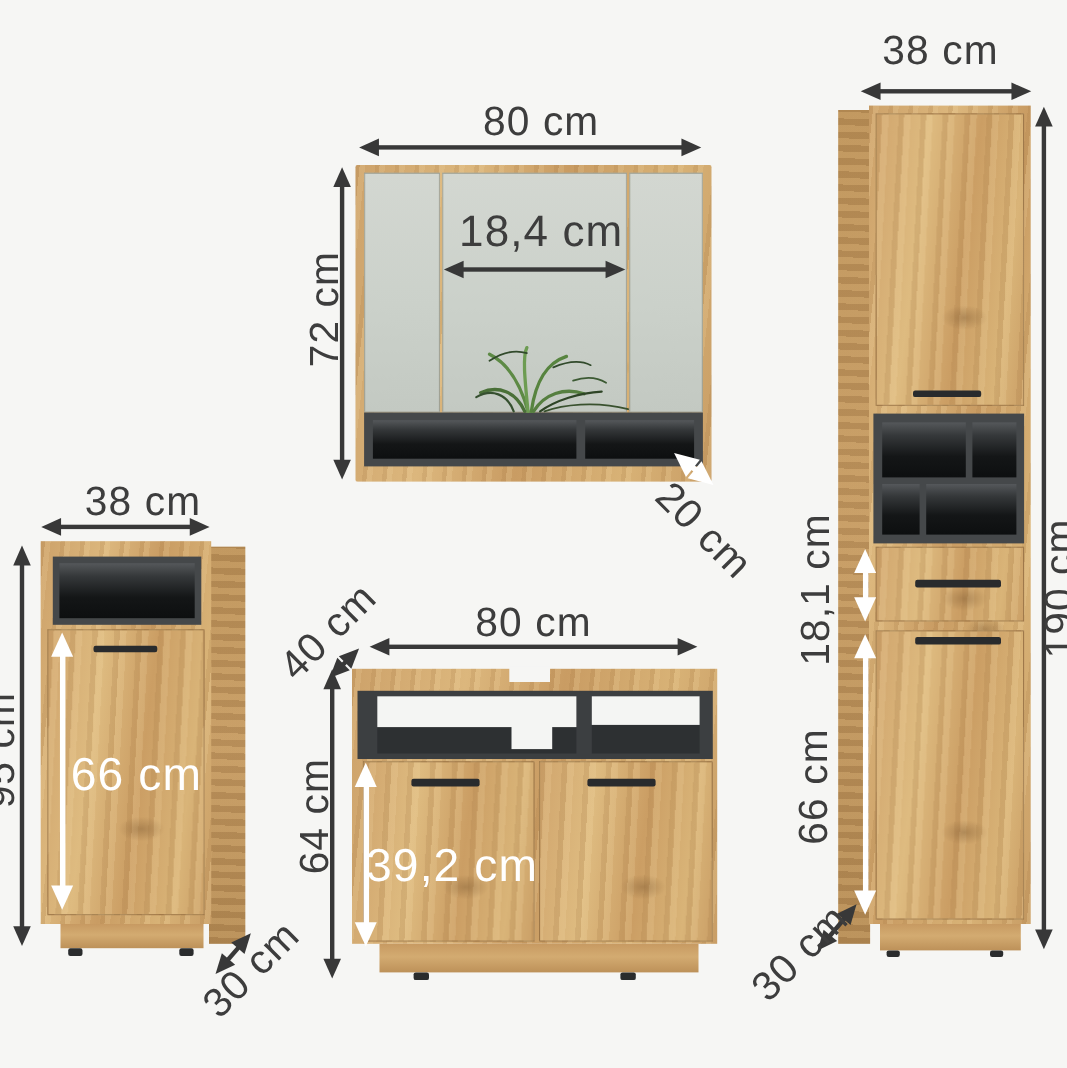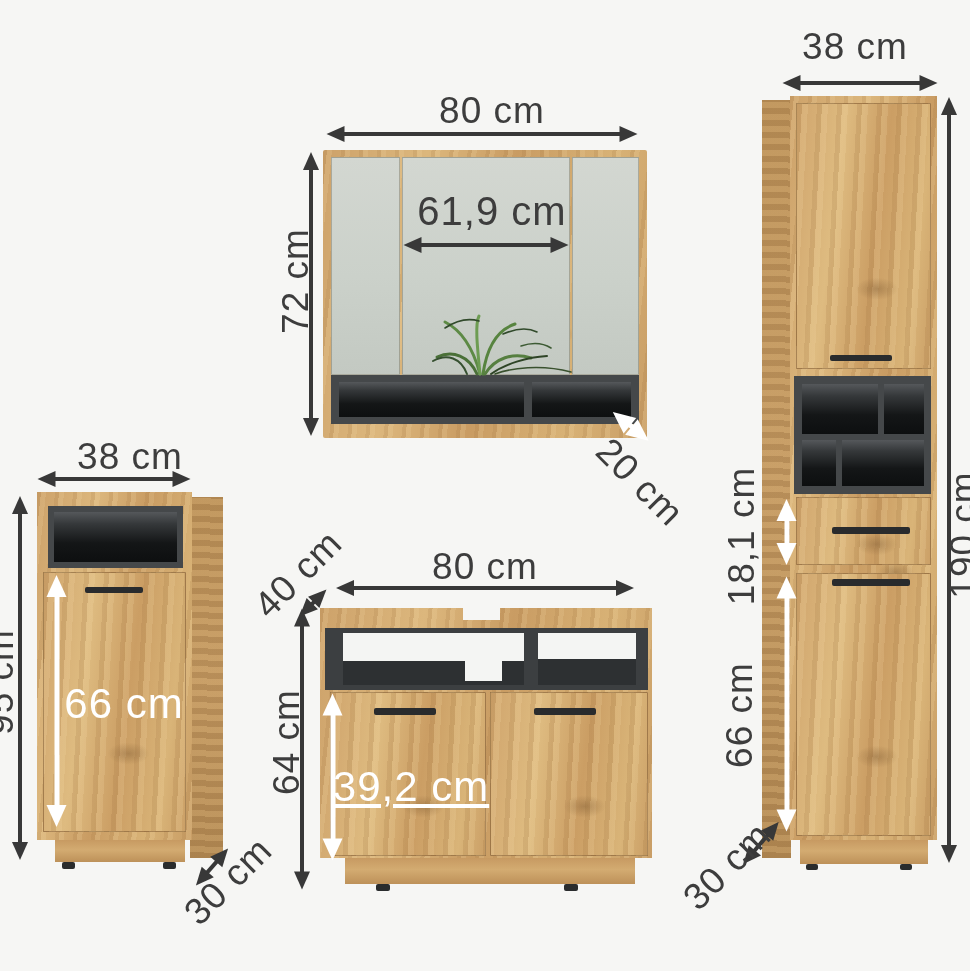--- a/index.html
+++ b/index.html
@@ -74,21 +74,21 @@
 
   <div class="abs frame-dark" style="left:331px;top:375px;width:308px;height:49px;">
     <div class="cavity" style="left:8px;top:7px;width:185px;height:35px;"></div>
     <div class="cavity" style="left:201px;top:7px;width:99px;height:35px;"></div>
   </div>
 
   <div class="lbl" style="left:492px;top:110px;">80 cm</div>
   <div class="arw" style="left:482px;top:134px;width:279px;transform:translate(-50%,-50%);"></div>
   <div class="lbl r90" style="left:295px;top:281px;">72 cm</div>
   <div class="arw" style="left:311px;top:294px;width:252px;transform:translate(-50%,-50%) rotate(90deg);"></div>
-  <div class="lbl" style="left:492px;top:211px;font-size:40px;">61,9 cm</div>
+  <div class="lbl" style="left:492px;top:211px;font-size:40px;">18,4 cm</div>
   <div class="arw" style="left:486px;top:245px;width:133px;transform:translate(-50%,-50%);"></div>
   <div class="arw white" style="left:631px;top:426px;width:6px;transform:translate(-50%,-50%) rotate(39deg);"></div>
   <div class="lbl r45p" style="left:640px;top:482px;">20 cm</div>
 
   <div class="abs wood-side" style="left:190px;top:497px;width:33px;height:361px;"></div>
   <div class="abs wood" style="left:37px;top:492px;width:155px;height:348px;"></div>
   <div class="abs frame-dark" style="left:48px;top:506px;width:135px;height:62px;">
     <div class="cavity" style="left:6px;top:6px;width:123px;height:50px;"></div>
   </div>
   <div class="abs wood-door" style="left:43px;top:572px;width:143px;height:260px;"></div>
@@ -125,21 +125,21 @@
   <div class="foot" style="left:376px;top:884px;width:14px;height:7px;"></div>
   <div class="foot" style="left:564px;top:884px;width:14px;height:7px;"></div>
 
   <div class="lbl" style="left:485px;top:566px;">80 cm</div>
   <div class="arw" style="left:485px;top:588px;width:266px;transform:translate(-50%,-50%);"></div>
   <div class="lbl r45n" style="left:298px;top:574px;">40 cm</div>
   <div class="arw" style="left:313px;top:603px;width:6px;transform:translate(-50%,-50%) rotate(-45deg);"></div>
   <div class="lbl r90" style="left:286px;top:742px;">64 cm</div>
   <div class="arw" style="left:302px;top:749px;width:249px;transform:translate(-50%,-50%) rotate(90deg);"></div>
   <div class="arw white" style="left:333px;top:777px;width:127px;transform:translate(-50%,-50%) rotate(90deg);"></div>
-  <div class="lbl white" style="left:411px;top:787px;text-decoration:underline;">39,2 cm</div>
+  <div class="lbl white" style="left:411px;top:787px;">39,2 cm</div>
 
   <div class="abs wood-side" style="left:762px;top:100px;width:29px;height:758px;"></div>
   <div class="abs wood" style="left:790px;top:96px;width:147px;height:744px;"></div>
   <div class="abs wood-door" style="left:796px;top:103px;width:135px;height:266px;"></div>
   <div class="handle" style="left:830px;top:355px;width:62px;height:6px;"></div>
   <div class="abs frame-dark" style="left:794px;top:376px;width:137px;height:118px;">
     <div class="cavity" style="left:8px;top:8px;width:76px;height:50px;"></div>
     <div class="cavity" style="left:90px;top:8px;width:40px;height:50px;"></div>
     <div class="cavity" style="left:8px;top:64px;width:34px;height:46px;"></div>
     <div class="cavity" style="left:48px;top:64px;width:82px;height:46px;"></div>

